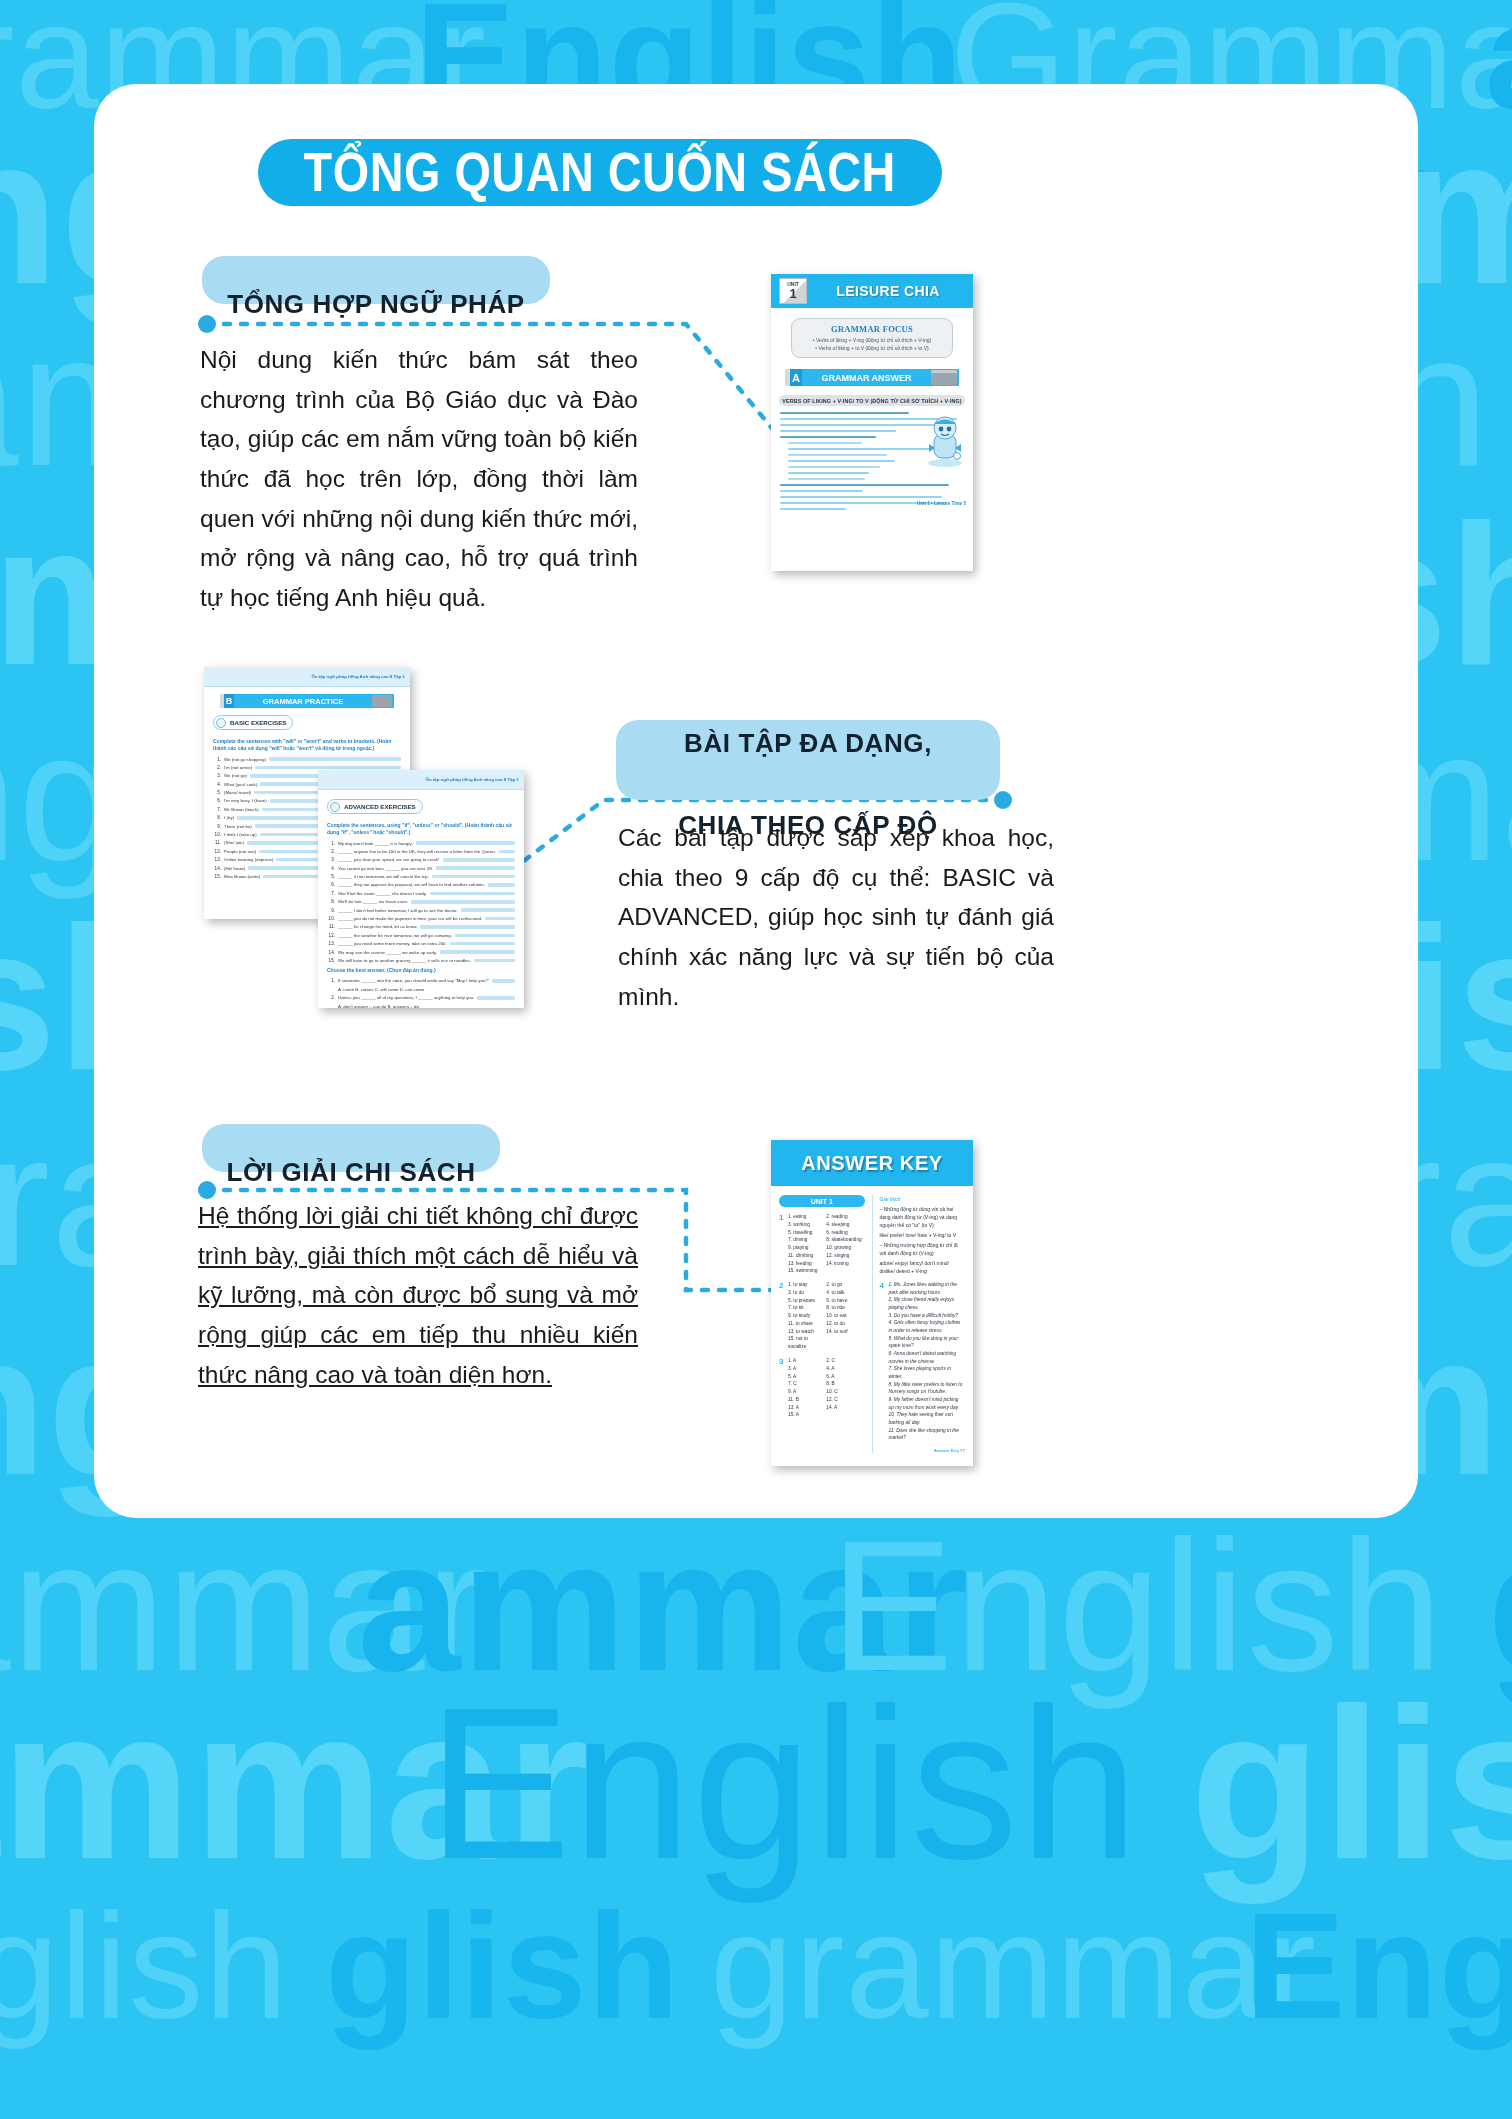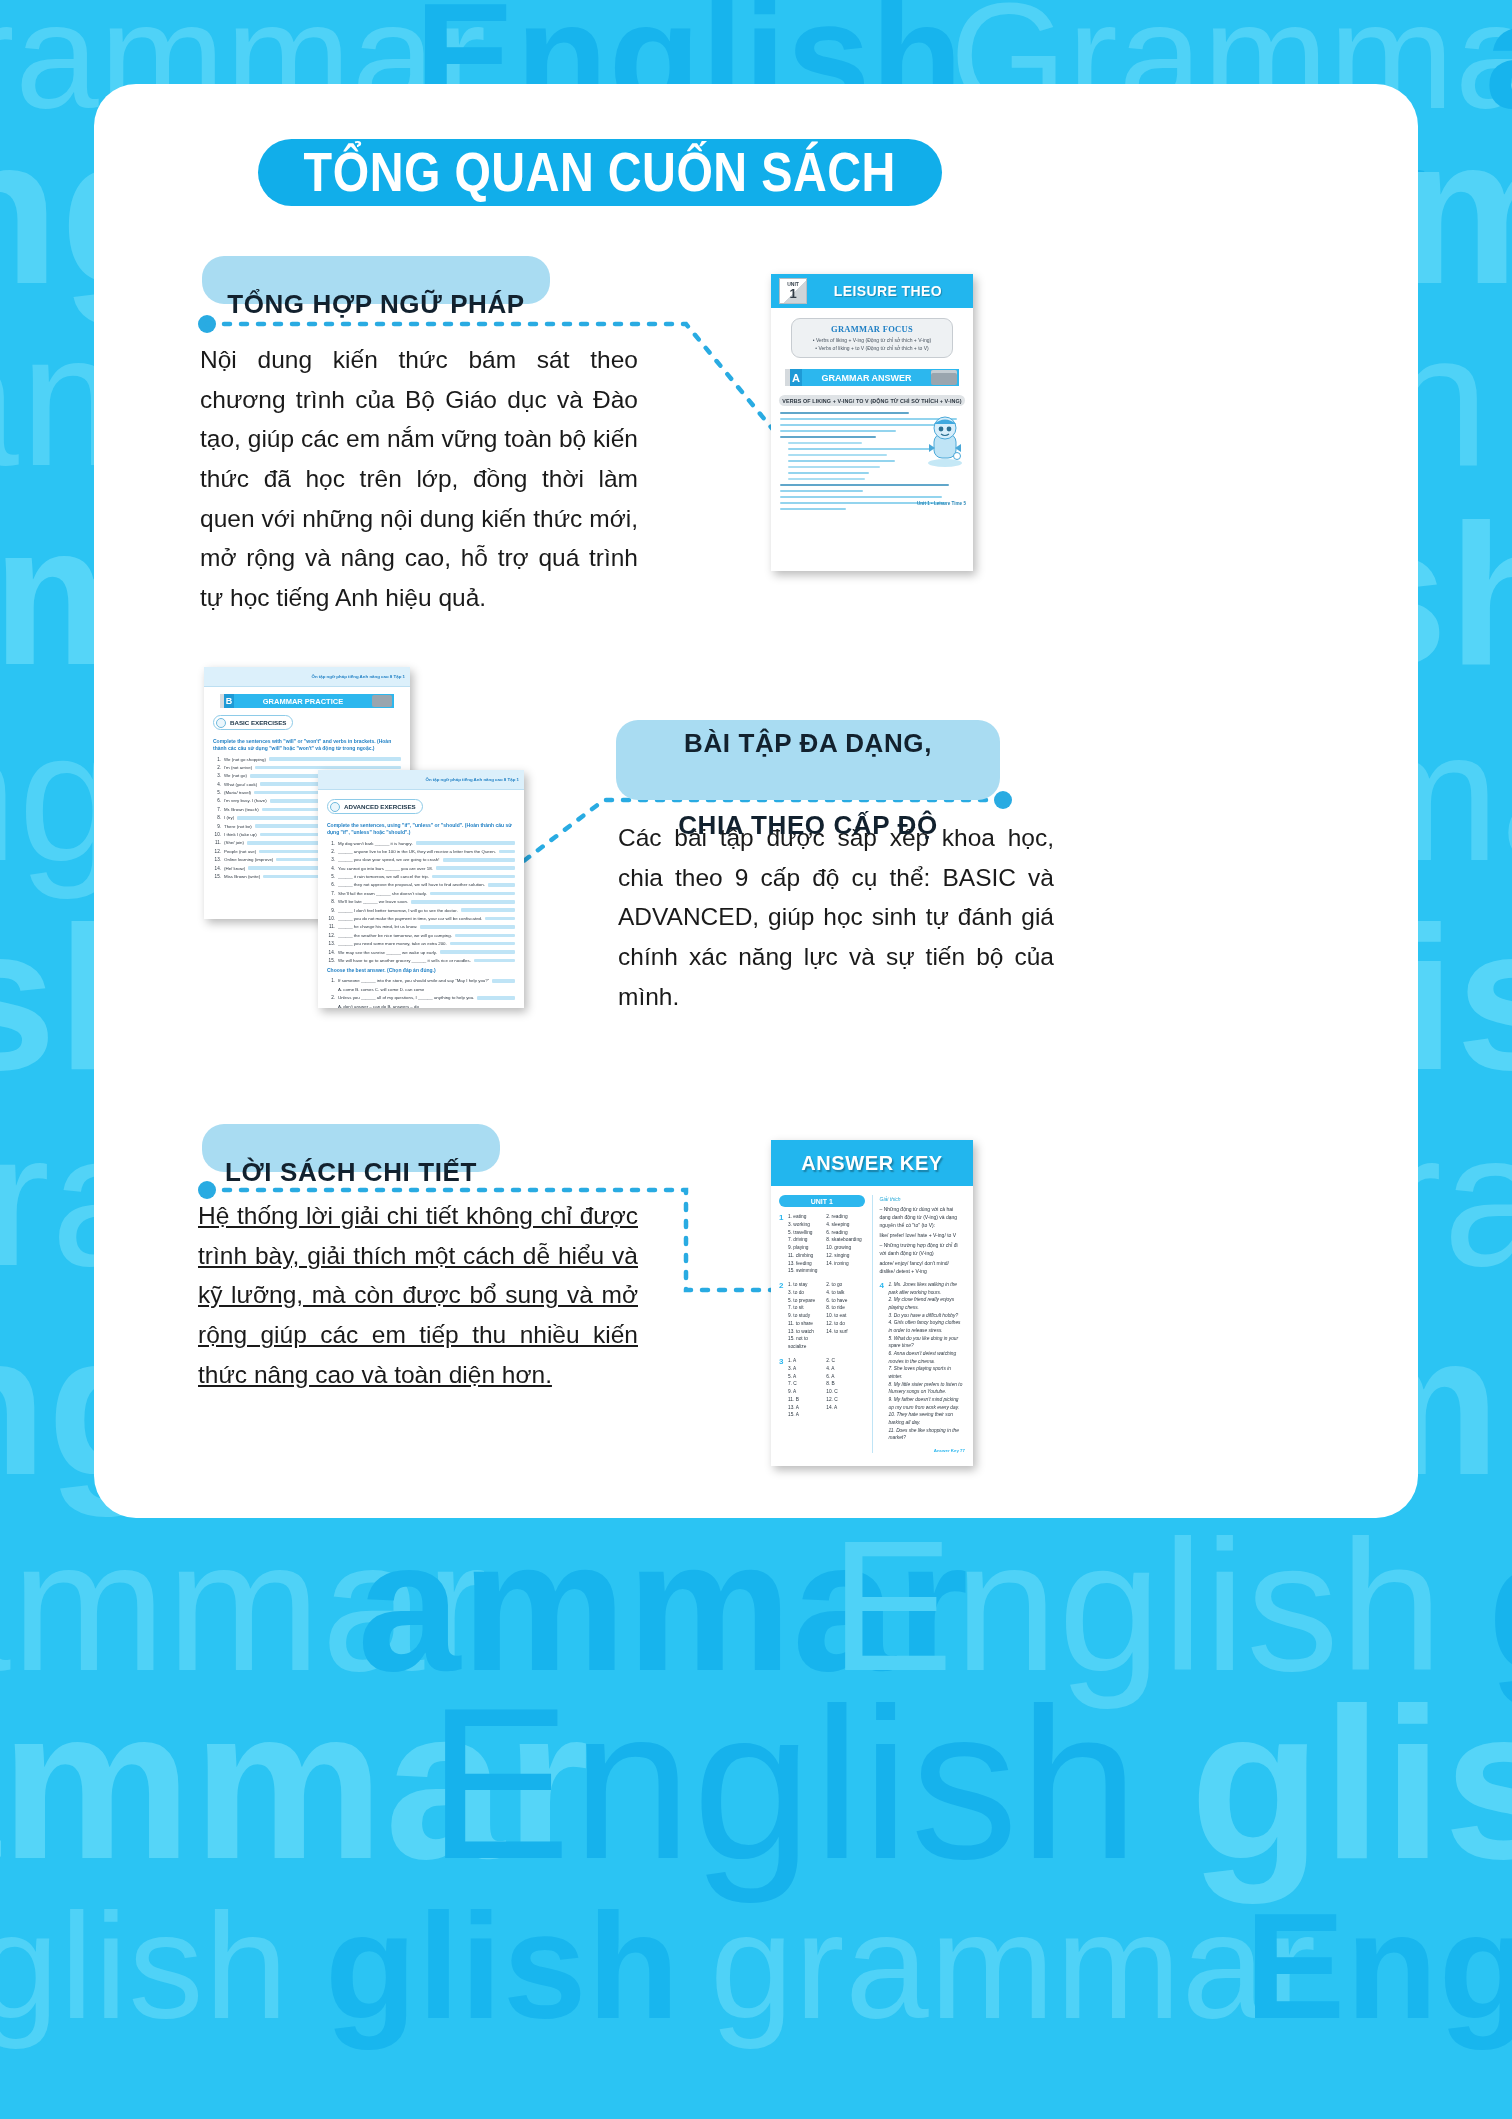--- a/index.html
+++ b/index.html
@@ -300,31 +300,31 @@
 </div>
 <div class="body-text" id="body-1">Nội dung kiến thức bám sát theo chương trình của Bộ Giáo dục và Đào tạo, giúp các em nắm vững toàn bộ kiến thức đã học trên lớp, đồng thời làm quen với những nội dung kiến thức mới, mở rộng và nâng cao, hỗ trợ quá trình tự học tiếng Anh hiệu quả.</div>
 
 <div class="pill" id="pill-2">
   <div class="ptxt">BÀI TẬP ĐA DẠNG,</div>
   <div class="ptxt">CHIA THEO CẤP ĐỘ</div>
 </div>
 <div class="body-text" id="body-2">Các bài tập được sắp xếp khoa học, chia theo 9 cấp độ cụ thể: BASIC và ADVANCED, giúp học sinh tự đánh giá chính xác năng lực và sự tiến bộ của mình.</div>
 
 <div class="pill" id="pill-3">
-  <div class="ptxt">LỜI SÁCH CHI TIẾT</div>
+  <div class="ptxt">LỜI GIẢI CHI SÁCH</div>
 </div>
 <div class="body-text" id="body-3">Hệ thống lời giải chi tiết không chỉ được trình bày, giải thích một cách dễ hiểu và kỹ lưỡng, mà còn được bổ sung và mở rộng giúp các em tiếp thu nhiều kiến thức nâng cao và toàn diện hơn.</div>
 
 <div class="thumb" id="thumb-grammar">
   <div class="gp-head">
     <div class="unit-cube">
       <div class="u1">UNIT</div>
       <div class="u2">1</div>
     </div>
-    <div class="gp-title">LEISURE THEO</div>
+    <div class="gp-title">LEISURE CHIA</div>
   </div>
   <div class="gf-box">
     <div class="gf-title">GRAMMAR FOCUS</div>
     <div class="gf-line">• Verbs of liking + V-ing (Động từ chỉ sở thích + V-ing)</div>
     <div class="gf-line">• Verbs of liking + to V (Động từ chỉ sở thích + to V)</div>
   </div>
   <div class="gr-bar">
     <div class="a-badge">A</div>
     <div class="gr-t">GRAMMAR ANSWER</div>
     <div class="bus"></div>

